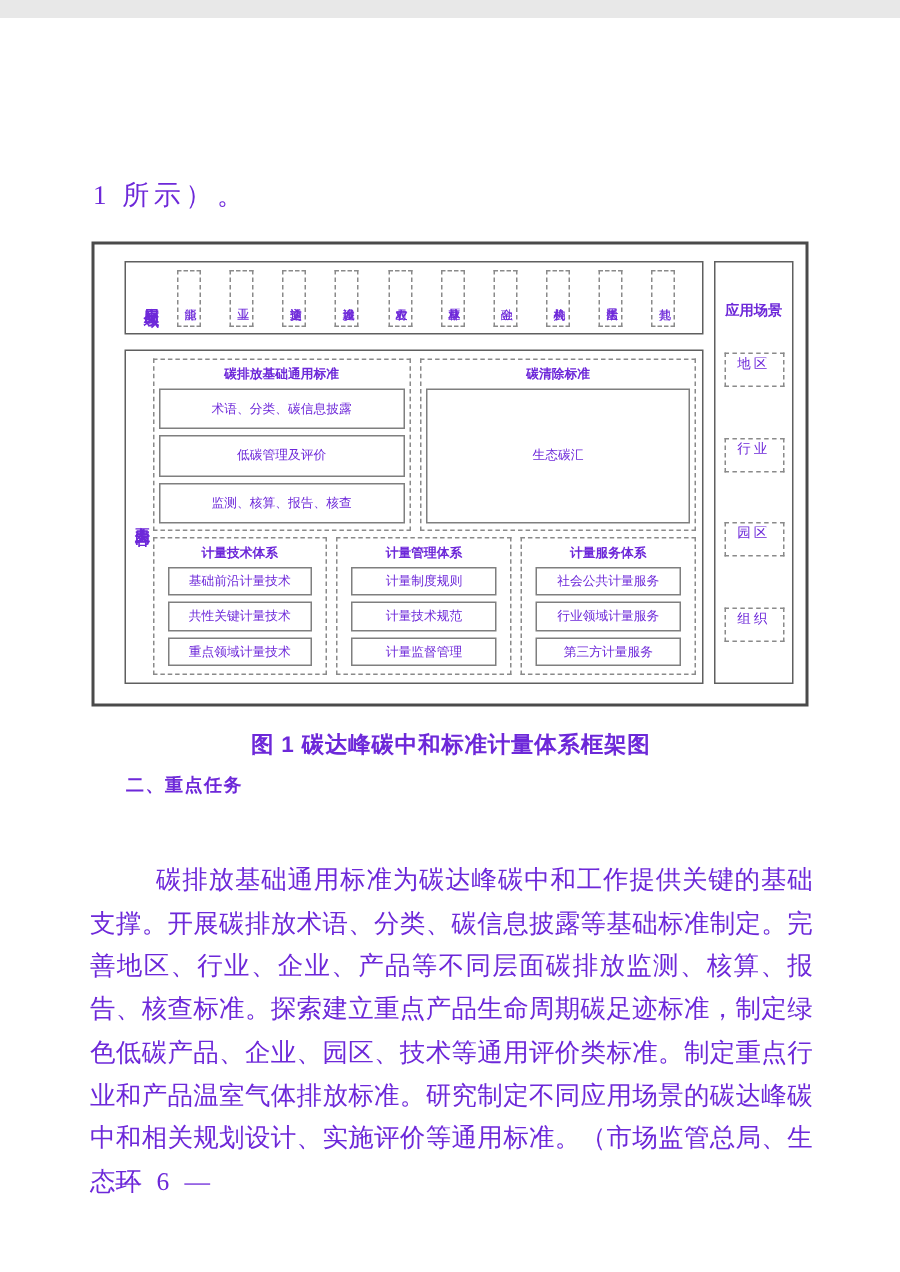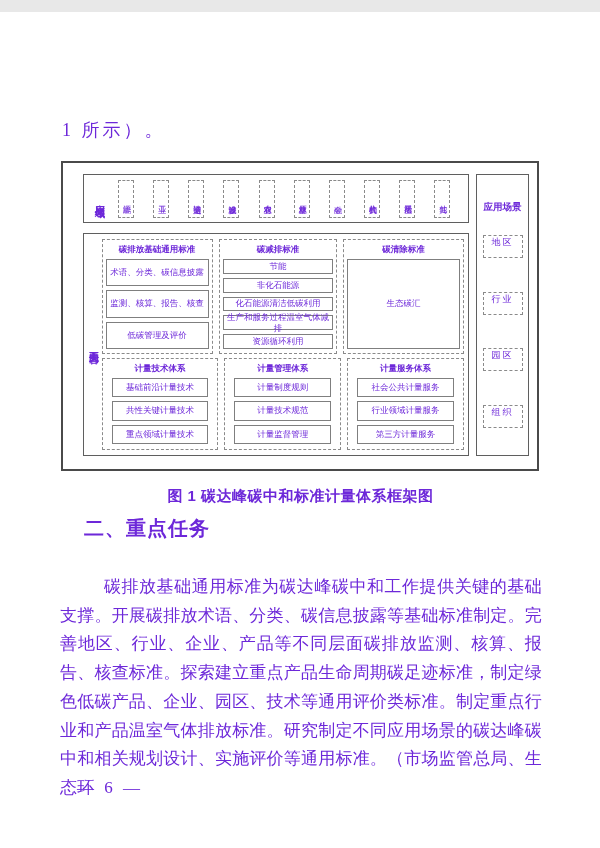--- a/index.html
+++ b/index.html
@@ -69,21 +69,21 @@
     width:40px; height:23px; border:1px dashed #8a8a8a; flex:none;
     display:flex; align-items:flex-start; justify-content:center; font-size:9px; letter-spacing:2px;
   }
   
   .caption {
     position:absolute; left:59px; top:475px; width:483px; text-align:center;
     font-family:"Liberation Sans", sans-serif; font-size:15px; font-weight:bold; letter-spacing:0.5px;
   }
   .section-heading {
     position:absolute; left:84px; top:503px;
-    font-family:"Liberation Sans", sans-serif; font-size:20px; font-weight:bold; letter-spacing:1px;
+    font-family:"Liberation Sans", sans-serif; font-size:12px; font-weight:bold; letter-spacing:1px;
   }
   .subsection-heading {
     position:absolute; left:76px; top:536px;
     font-size:19px; font-weight:normal; letter-spacing:0.5px;
   }
   .body-text {
     position:absolute; left:60px; top:561px; width:482px;
     font-size:17px; line-height:28.7px; letter-spacing:0.2px;
     text-align:justify; text-indent:44px;
   }
@@ -155,54 +155,29 @@
 
               <div class="group">
                 <div class="group-title">碳排放基础通用标准</div>
                 <div class="group-items">
 
                     <div class="item-box">
                       <span>术语、分类、碳信息披露</span>
                     </div>
 
                     <div class="item-box">
+                      <span>低碳管理及评价</span>
+                    </div>
+
+                    <div class="item-box">
                       <span>监测、核算、报告、核查</span>
                     </div>
-
-                    <div class="item-box">
-                      <span>低碳管理及评价</span>
-                    </div>
-                  </div>
-              </div>
-
-              <div class="group">
-                <div class="group-title">碳减排标准</div>
-                <div class="group-items">
-
-                    <div class="item-box">
-                      <span>节能</span>
-                    </div>
-
-                    <div class="item-box">
-                      <span>非化石能源</span>
-                    </div>
-
-                    <div class="item-box">
-                      <span>化石能源清洁低碳利用</span>
-                    </div>
-
-                    <div class="item-box">
-                      <span>生产和服务过程温室气体减排</span>
-                    </div>
-
-                    <div class="item-box">
-                      <span>资源循环利用</span>
-                    </div>
-                  </div>
-              </div>
+                  </div>
+              </div>
+
 
               <div class="group">
                 <div class="group-title">碳清除标准</div>
                 <div class="group-items">
 
                     <div class="item-box">
                       <span>生态碳汇</span>
                     </div>
 
 

